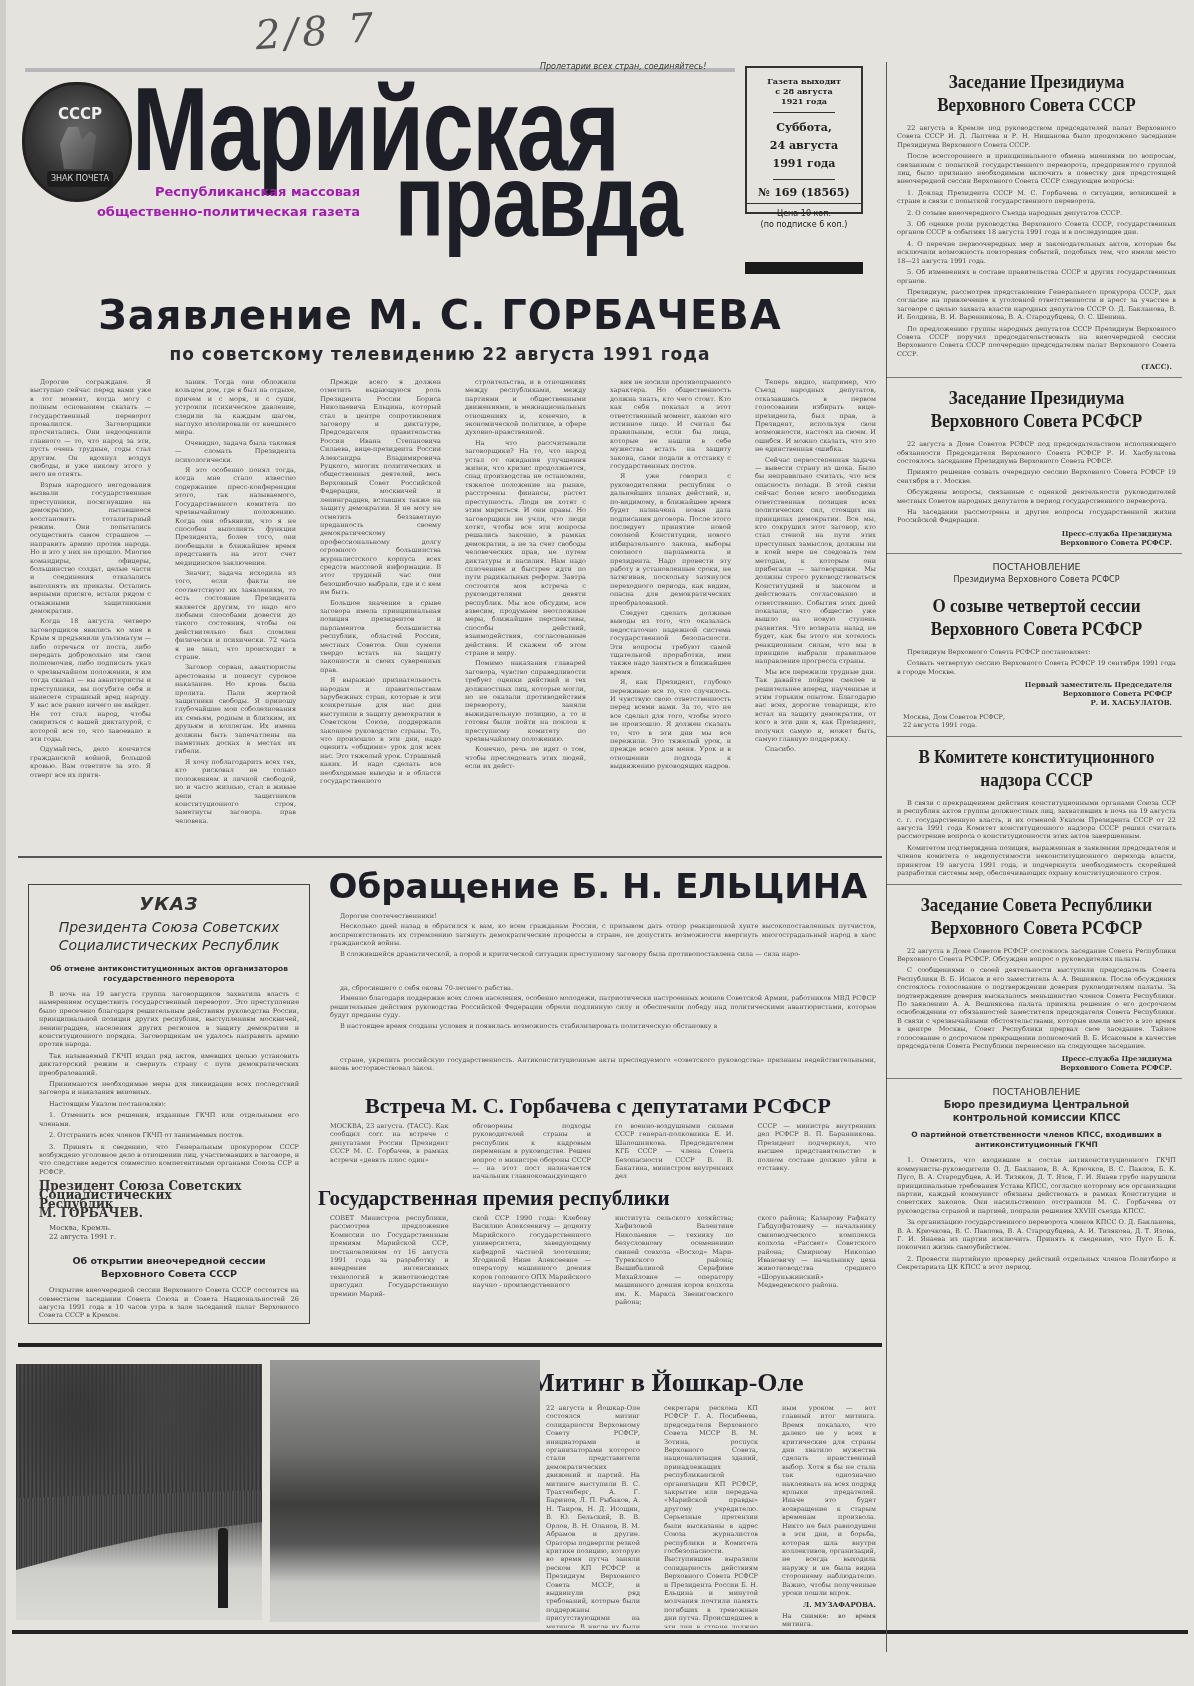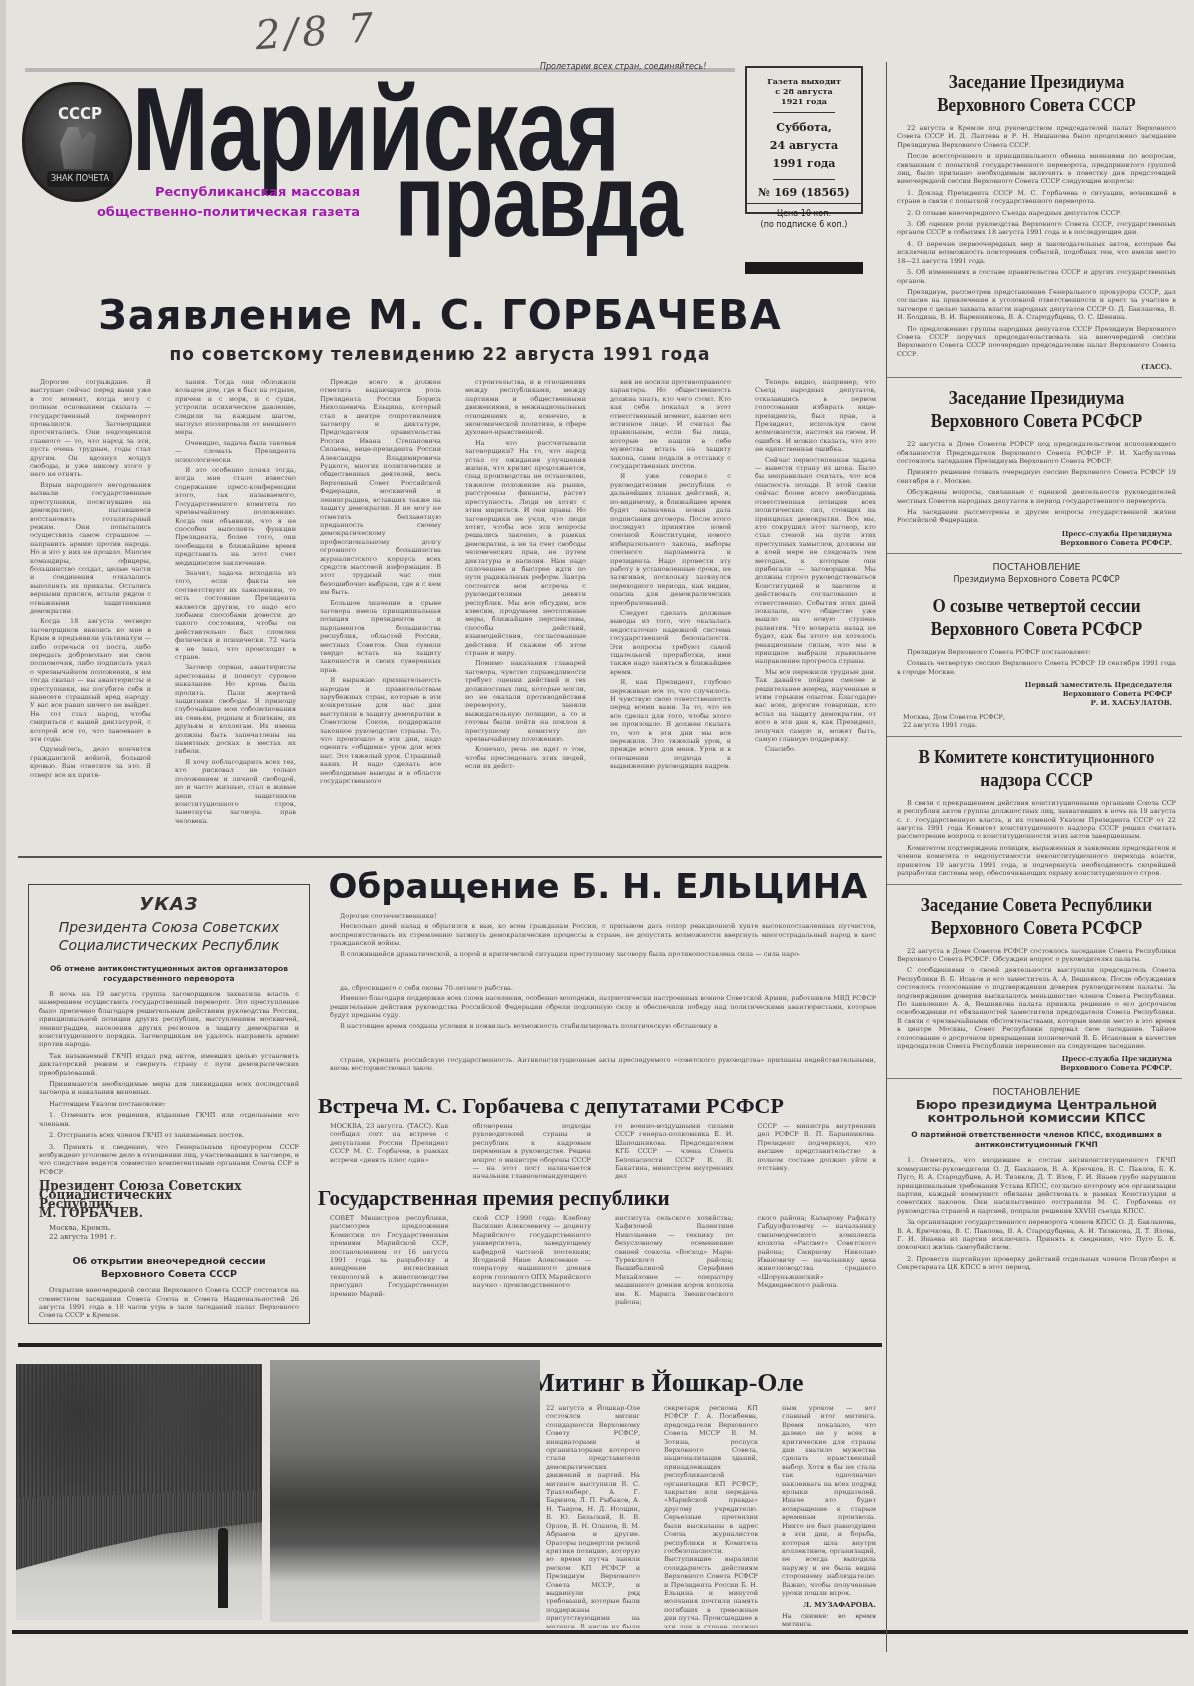--- a/index.html
+++ b/index.html
@@ -101,21 +101,21 @@
   .ukaz .place { font-size: 7px; line-height: 9px; color: #444; margin-left: 10px; }
   .ukaz .t4 { text-align: center; font-family: "DejaVu Sans", sans-serif; font-weight: bold; font-size: 9.5px; line-height: 13px; margin: 12px 0 6px; color: #2a2a2e; }
 
   .yelt-title {
     left: 318px; top: 866px; width: 560px; text-align: center;
     font-family: "DejaVu Sans", sans-serif; font-weight: bold; font-size: 34px; color: #1e1e26;
   }
   .yelt-body { left: 330px; top: 912px; width: 546px; height: 160px; overflow: hidden; flex-direction: column; }
 
   .vstr-title {
-    left: 318px; top: 1093px; width: 560px; text-align: left;
+    left: 318px; top: 1093px; width: 560px; text-align: center;
     font-family: "Liberation Serif", serif; font-weight: bold; font-size: 22px; color: #1e1e26;
   }
   .vstr-body { left: 330px; top: 1122px; width: 546px; height: 66px; overflow: hidden; }
 
   .prem-title {
     left: 318px; top: 1186px; width: 560px; text-align: left;
     font-family: "Liberation Serif", serif; font-weight: bold; font-size: 21px; color: #1e1e26;
   }
   .prem-body { left: 330px; top: 1214px; width: 546px; height: 106px; overflow: hidden; }
 
@@ -394,21 +394,21 @@
     <div class="rtext">С сообщениями о своей деятельности выступили председатель Совета Республики В. Б. Исаков и его заместитель А. А. Вешняков. После обсуждения состоялось голосование о подтверждении доверия руководителям палаты. За подтверждение доверия высказалось меньшинство членов Совета Республики. По заявлению А. А. Вешнякова палата приняла решение о его досрочном освобождении от обязанностей заместителя председателя Совета Республики. В связи с чрезвычайными обстоятельствами, которые имели место в это время в центре Москвы, Совет Республики прервал свое заседание. Тайное голосование о досрочном прекращении полномочий В. Б. Исаковым в качестве председателя Совета Республики перенесено на следующее заседание.</div>
     <div class="rsign">
       <div>Пресс-служба Президиума</div>
       <div>Верховного Совета РСФСР.</div>
     </div>
   </div>
   <div class="rdiv"></div>
 
   <div class="rbox">
     <div class="rpost">ПОСТАНОВЛЕНИЕ</div>
-    <div class="rpost" style="font-size:13px; margin-top:0; font-weight:bold;">
+    <div class="rpost" style="font-size:10px; margin-top:0; font-weight:bold;">
       <div>Бюро президиума Центральной</div>
       <div>контрольной комиссии КПСС</div>
     </div>
     <div class="rsub">О партийной ответственности членов КПСС, входивших в антиконституционный ГКЧП</div>
     <div class="rtext">1. Отметить, что входившие в состав антиконституционного ГКЧП коммунисты-руководители О. Д. Бакланов, В. А. Крючков, В. С. Павлов, Б. К. Пуго, В. А. Стародубцев, А. И. Тизяков, Д. Т. Язов, Г. И. Янаев грубо нарушили принципиальные требования Устава КПСС, согласно которому все организации партии, каждый коммунист обязаны действовать в рамках Конституции и советских законов. Они насильственно отстранили М. С. Горбачева от руководства страной и партией, попрали решения XXVIII съезда КПСС.</div>
     <div class="rtext">За организацию государственного переворота членов КПСС О. Д. Бакланова, В. А. Крючкова, В. С. Павлова, В. А. Стародубцева, А. И. Тизякова, Д. Т. Язова, Г. И. Янаева из партии исключить. Принять к сведению, что Пуго Б. К. покончил жизнь самоубийством.</div>
     <div class="rtext">2. Провести партийную проверку действий отдельных членов Политбюро и Секретариата ЦК КПСС в этот период.</div>
   </div>
 </div>
 

